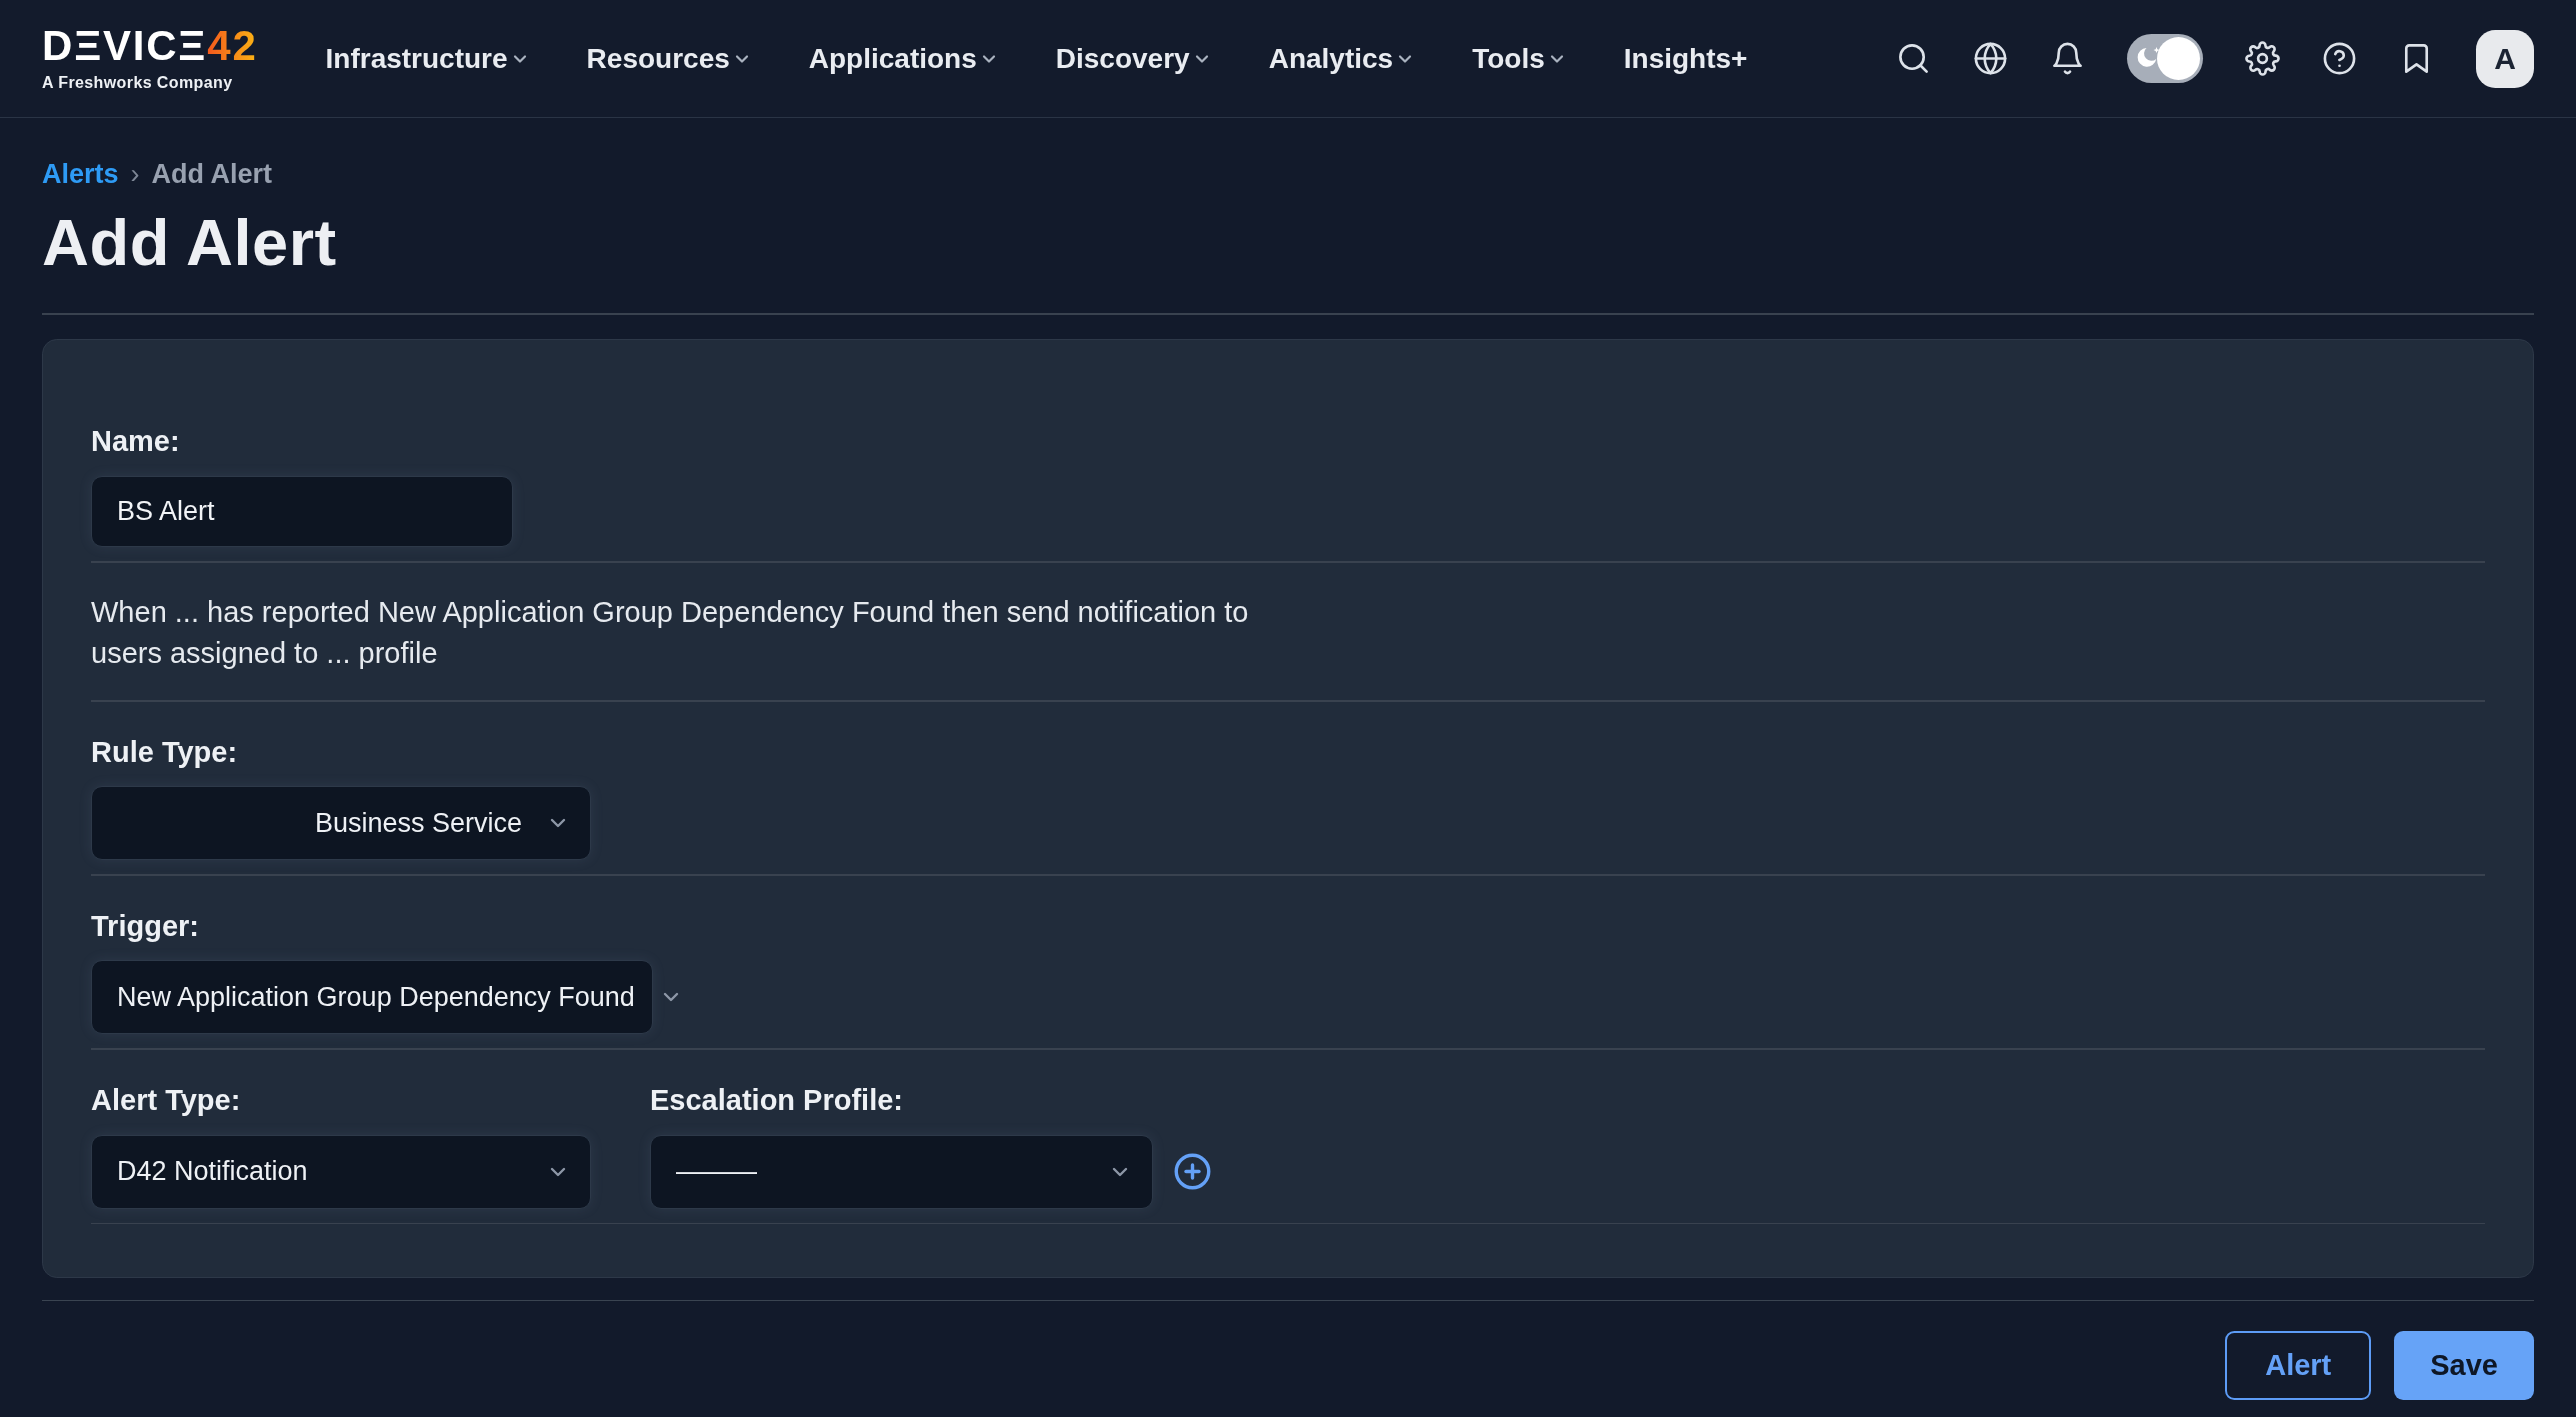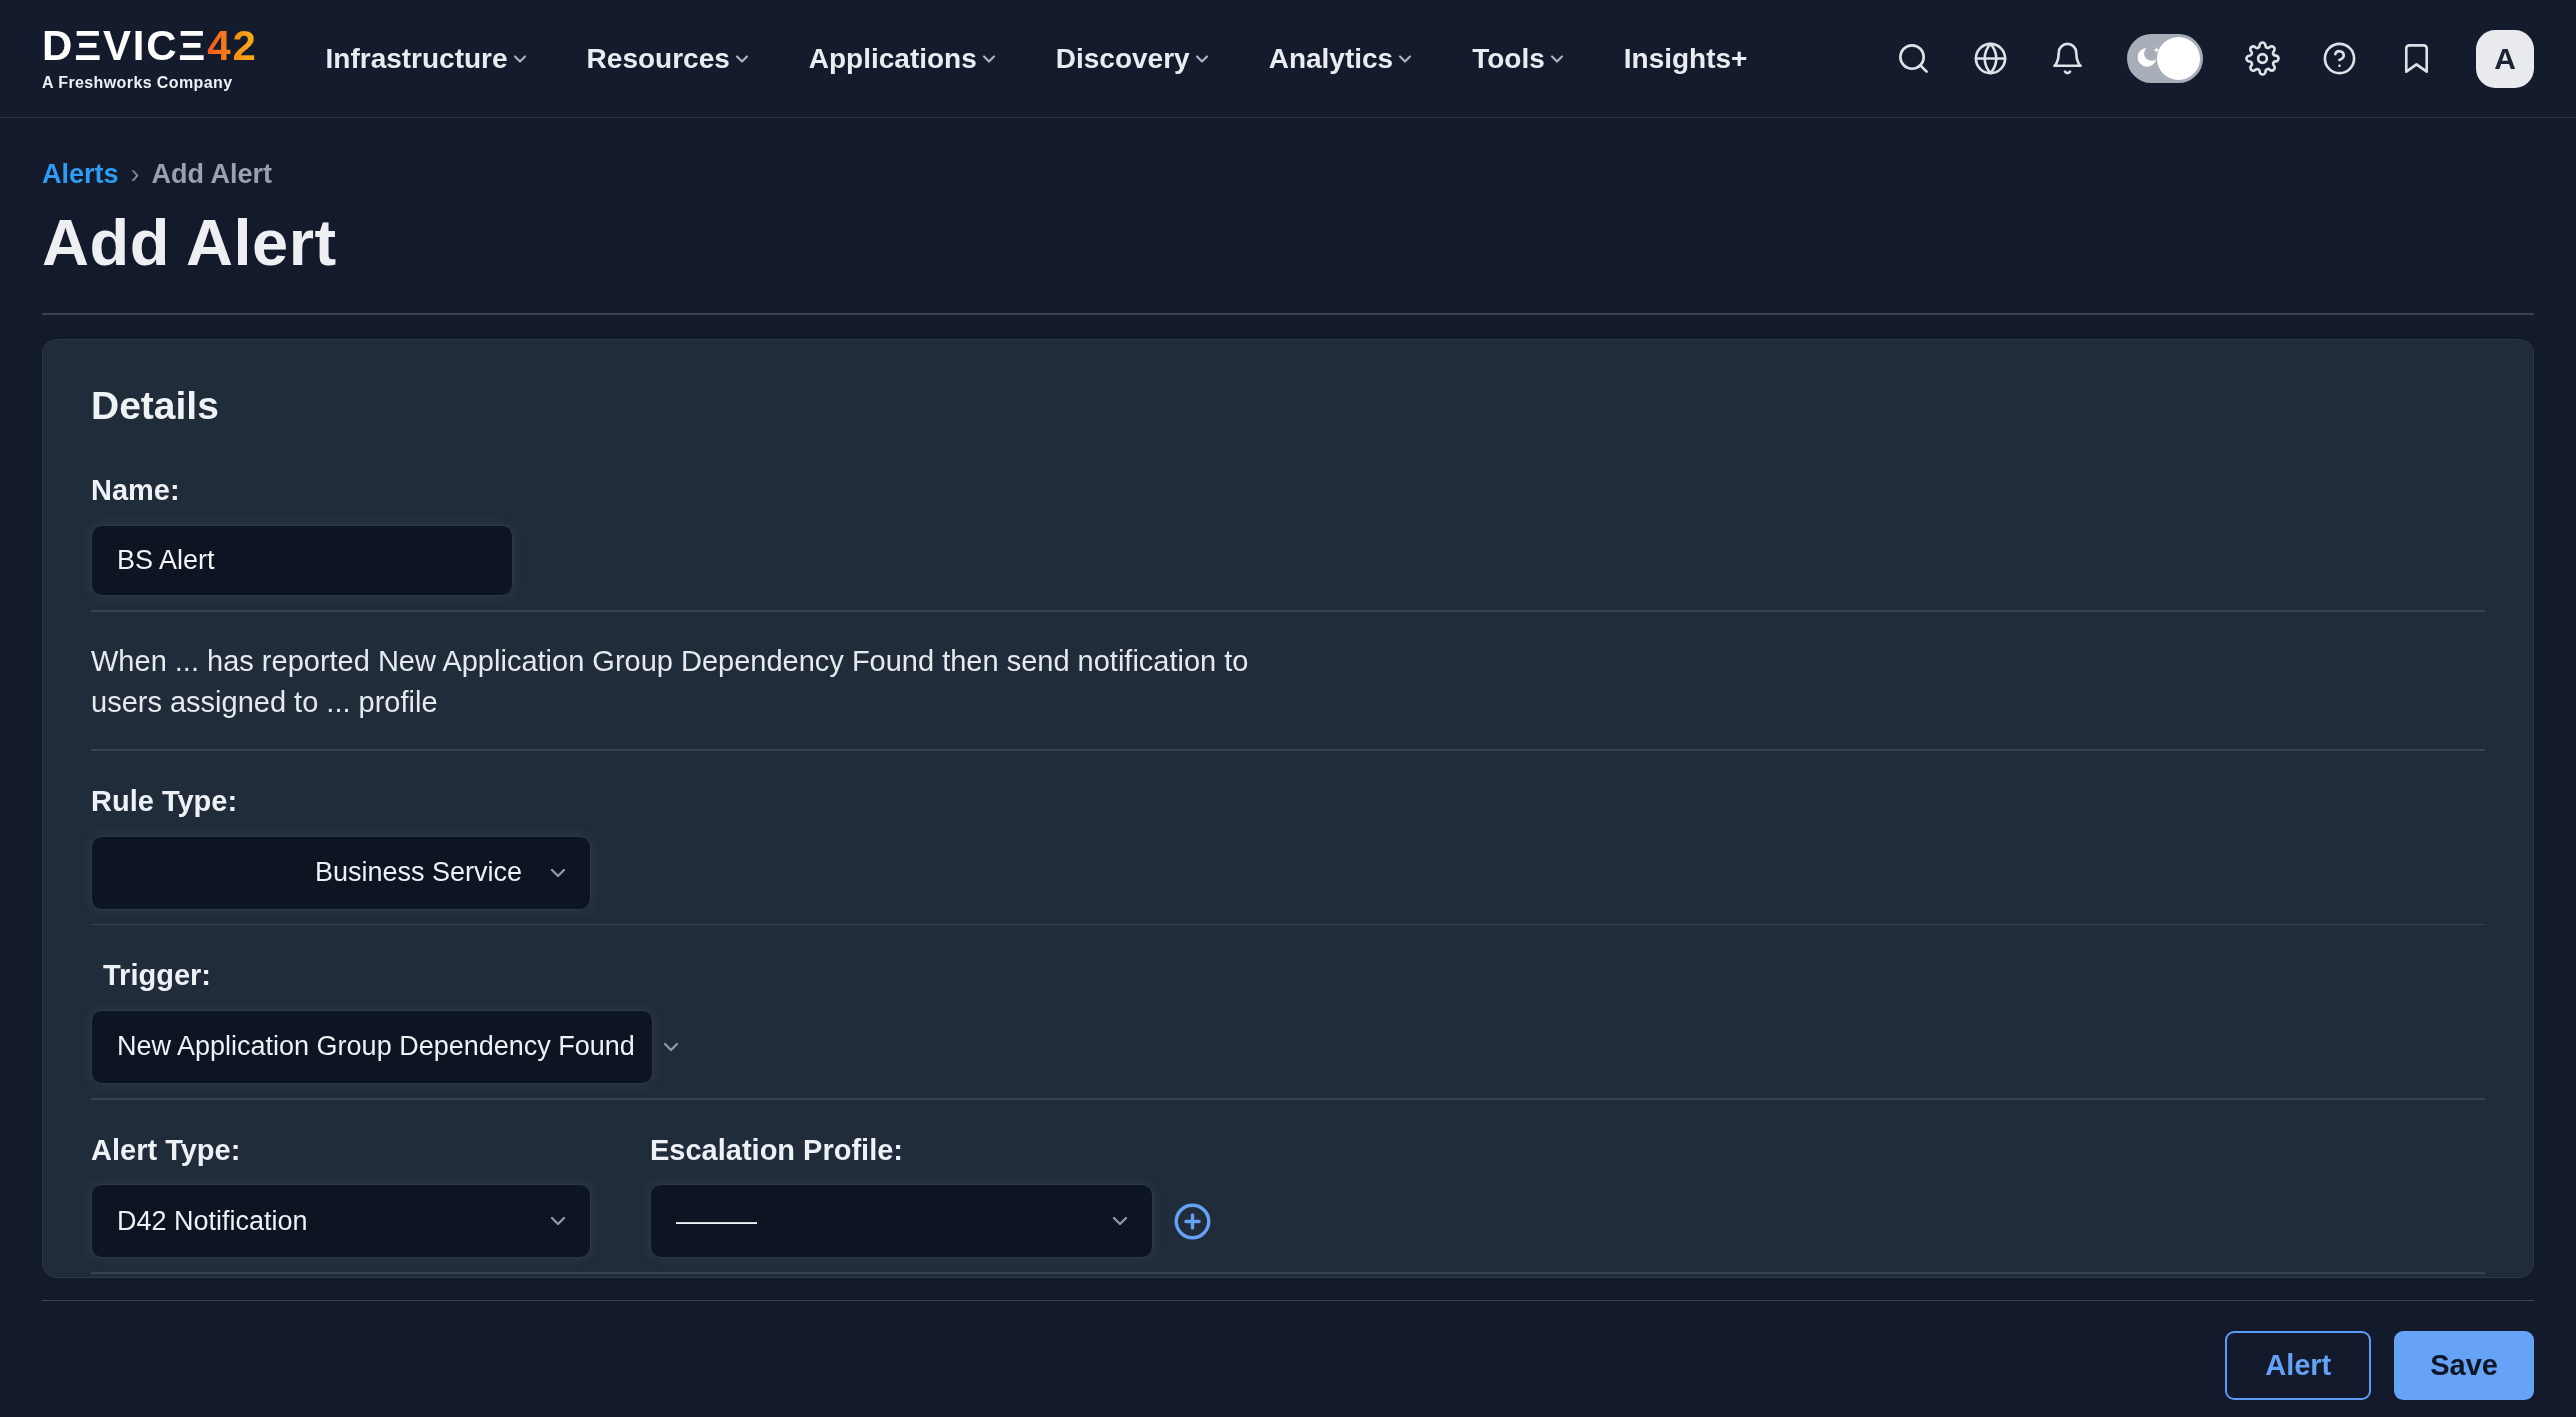--- a/index.html
+++ b/index.html
@@ -92,21 +92,21 @@
     border: 1.8px solid #2d3848;
     border-radius: 14.8px;
     padding: 39px 48px 0 48px;
     overflow: hidden;
   }
   .section-title { font-size: 39px; font-weight: 700; color: #f0f3f6; margin-top: 5.5px; }
 
   .field-label { display: block; font-size: 29px; font-weight: 700; color: #eef1f5; }
   .lbl-name { margin-top: 46px; }
   .lbl-rule { margin-top: 34px; }
-  .lbl-trigger { margin-top: 34px; margin-left: 12px; }
+  .lbl-trigger { margin-top: 34px; }
 
   .text-input {
     display: block; margin-top: 18.4px;
     width: 422px; height: 71px;
     background: #0d1522; color: #f2f4f7;
     border: 1.8px solid #2d3949; border-radius: 11px;
     box-shadow: 0 0 13px rgba(130,150,180,0.12);
     font-family: "Liberation Sans", sans-serif;
     font-size: 27px; padding: 12px 25px; outline: none;
   }
@@ -268,21 +268,20 @@
   <div class="breadcrumb">
     <span class="crumb-link">Alerts</span>
     <span class="crumb-sep">›</span>
     <span class="crumb-current">Add Alert</span>
   </div>
 
   <h1 class="page-title">Add Alert</h1>
   <div class="title-divider"></div>
 
   <section class="card">
-    <h2 class="section-title">Details</h2>
 
     <label class="field-label lbl-name">Name:</label>
     <input class="text-input" type="text" value="BS Alert" style="">
 
     <div class="divider div-1"></div>
 
     <p class="description">
       <span>When ... has reported New Application Group Dependency Found then send notification to</span>
       <span>users assigned to ... profile</span>
     </p>

